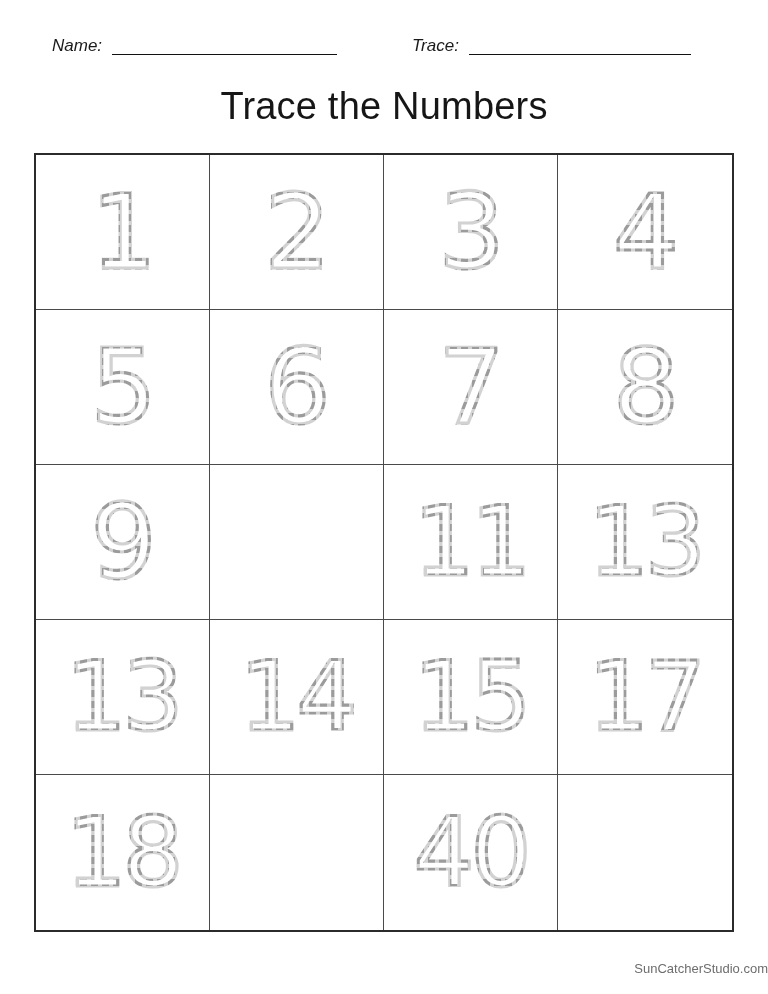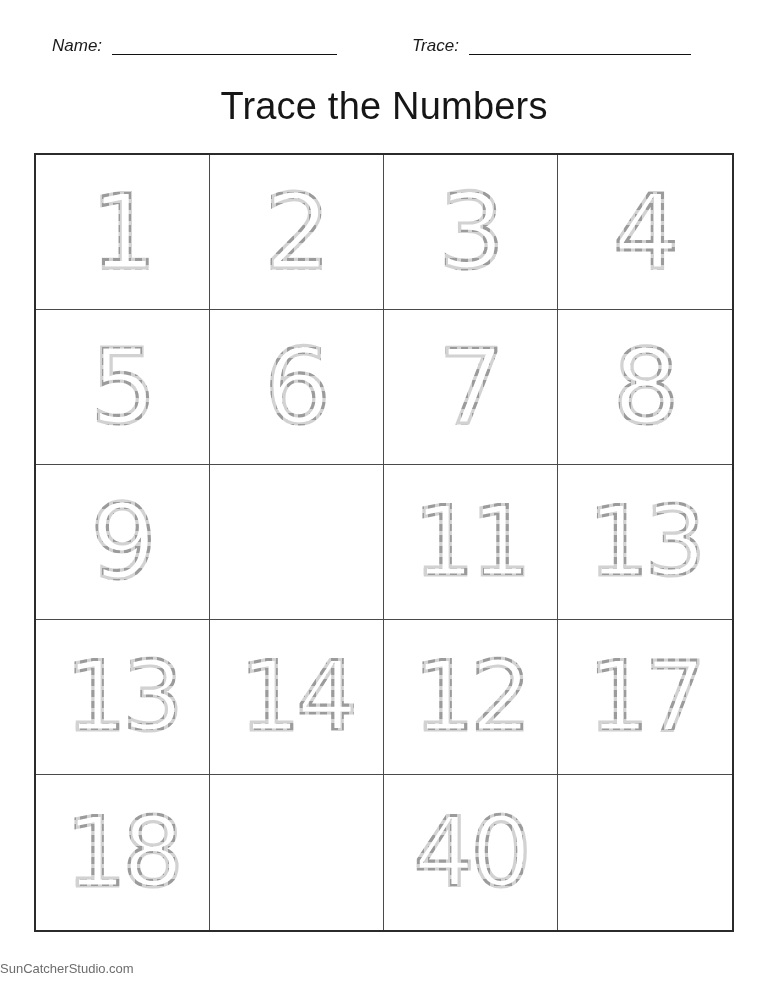--- a/index.html
+++ b/index.html
@@ -125,21 +125,21 @@
     font-size: 96px;
     letter-spacing: -4px;
   }
 
   
   .footer {
     position: absolute;
     left: 0;
     right: 0;
     bottom: 18px;
-    text-align: left;
+    text-align: right;
     font-size: 13px;
     color: #6d6d6d;
   }
 </style>
 </head>
 <body>
 
 <div class="sheet">
 
   <div class="meta-row">
@@ -206,21 +206,21 @@
         </div>
         <div class="cell">
           <span class="trace-num wide">13</span>
           <span class="dash-mask"></span>
         </div>
         <div class="cell">
           <span class="trace-num wide">14</span>
           <span class="dash-mask"></span>
         </div>
         <div class="cell">
-          <span class="trace-num wide">12</span>
+          <span class="trace-num wide">15</span>
           <span class="dash-mask"></span>
         </div>
         <div class="cell">
           <span class="trace-num wide">17</span>
           <span class="dash-mask"></span>
         </div>
         <div class="cell">
           <span class="trace-num wide">18</span>
           <span class="dash-mask"></span>
         </div>

